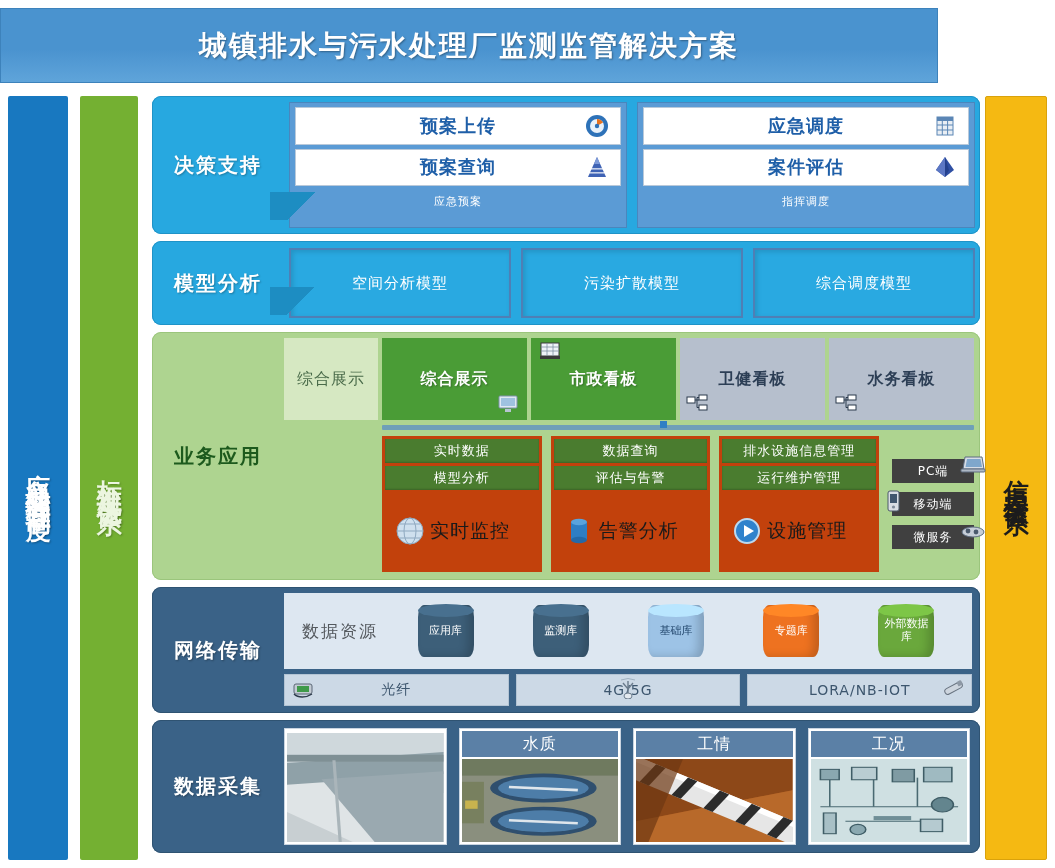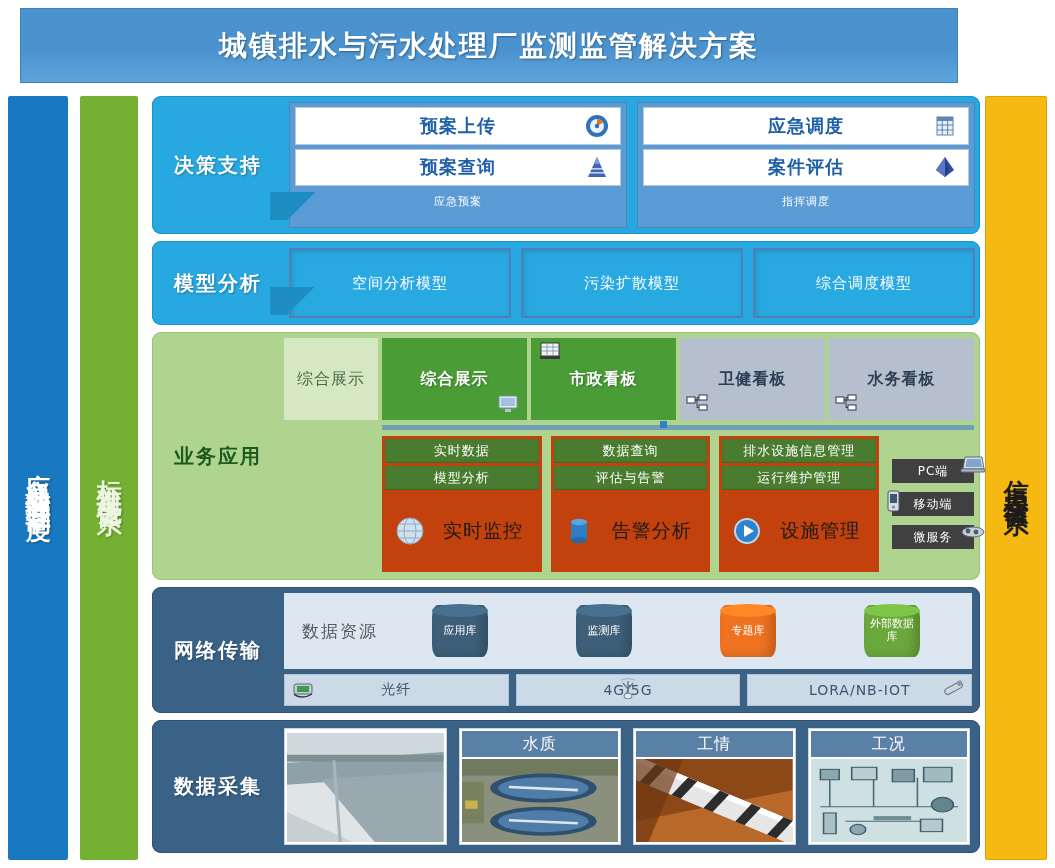--- a/index.html
+++ b/index.html
@@ -5,21 +5,21 @@
   * { margin:0; padding:0; box-sizing:border-box; }
   html,body { width:1055px; height:868px; overflow:hidden; }
   body {
     font-family:"DejaVu Sans","Liberation Sans",sans-serif;
     background:#ffffff;
     position:relative;
   }
 
   
   #title-banner{
-    position:absolute; left:20px; top:8px; width:938px; height:75px;
+    position:absolute; left:0; top:8px; width:938px; height:75px;
     background:linear-gradient(180deg,#4a93cf 0%,#4a93cf 55%,#5fa4da 100%);
     border:1px solid #3d82bb;
     display:flex; align-items:center; justify-content:center;
   }
   #title-text{
     color:#ffffff; font-size:28px; font-weight:bold; letter-spacing:2px;
     text-shadow:1px 1px 2px rgba(0,0,0,.35);
   }
 
   
@@ -132,21 +132,21 @@
     flex:1; background:#c2410c; display:flex; flex-direction:column;
     padding:3px; gap:3px;
   }
   .app-pill{
     height:24px; background:#4a7c2f; color:#ffffff; font-size:13px;
     display:flex; align-items:center; justify-content:center; letter-spacing:1px;
     box-shadow:inset 0 -1px 2px rgba(0,0,0,.2);
   }
   .app-main{
     flex:1; display:flex; align-items:center; justify-content:flex-start;
-    gap:16px; padding-left:8px; position:relative;
+    gap:3px; padding-left:8px; position:relative;
   }
   .app-main-text{ font-size:19px; color:#1a1a1a; letter-spacing:1px; }
   .app-main-icon{ width:34px; height:34px; flex:0 0 34px; }
 
   .terminals{
     width:86px; display:flex; flex-direction:column; justify-content:center;
     gap:9px; padding-left:4px;
   }
   .terminal{
     height:24px; background:#404040; color:#ffffff; font-size:12px;
@@ -454,20 +454,25 @@
       <div class="res-row">
         <div class="res-title">数据资源</div>
         <div class="db-wrap">
           <div class="db slate">
             <span class="db-label">应用库</span>
           </div>
         </div>
         <div class="db-wrap">
           <div class="db slate">
             <span class="db-label">监测库</span>
+          </div>
+        </div>
+        <div class="db-wrap">
+          <div class="db lightblue">
+            <span class="db-label">基础库</span>
           </div>
         </div>
         <div class="db-wrap">
           <div class="db orange">
             <span class="db-label">专题库</span>
           </div>
         </div>
         <div class="db-wrap">
           <div class="db green">
             <span class="db-label">外部数据库</span>

